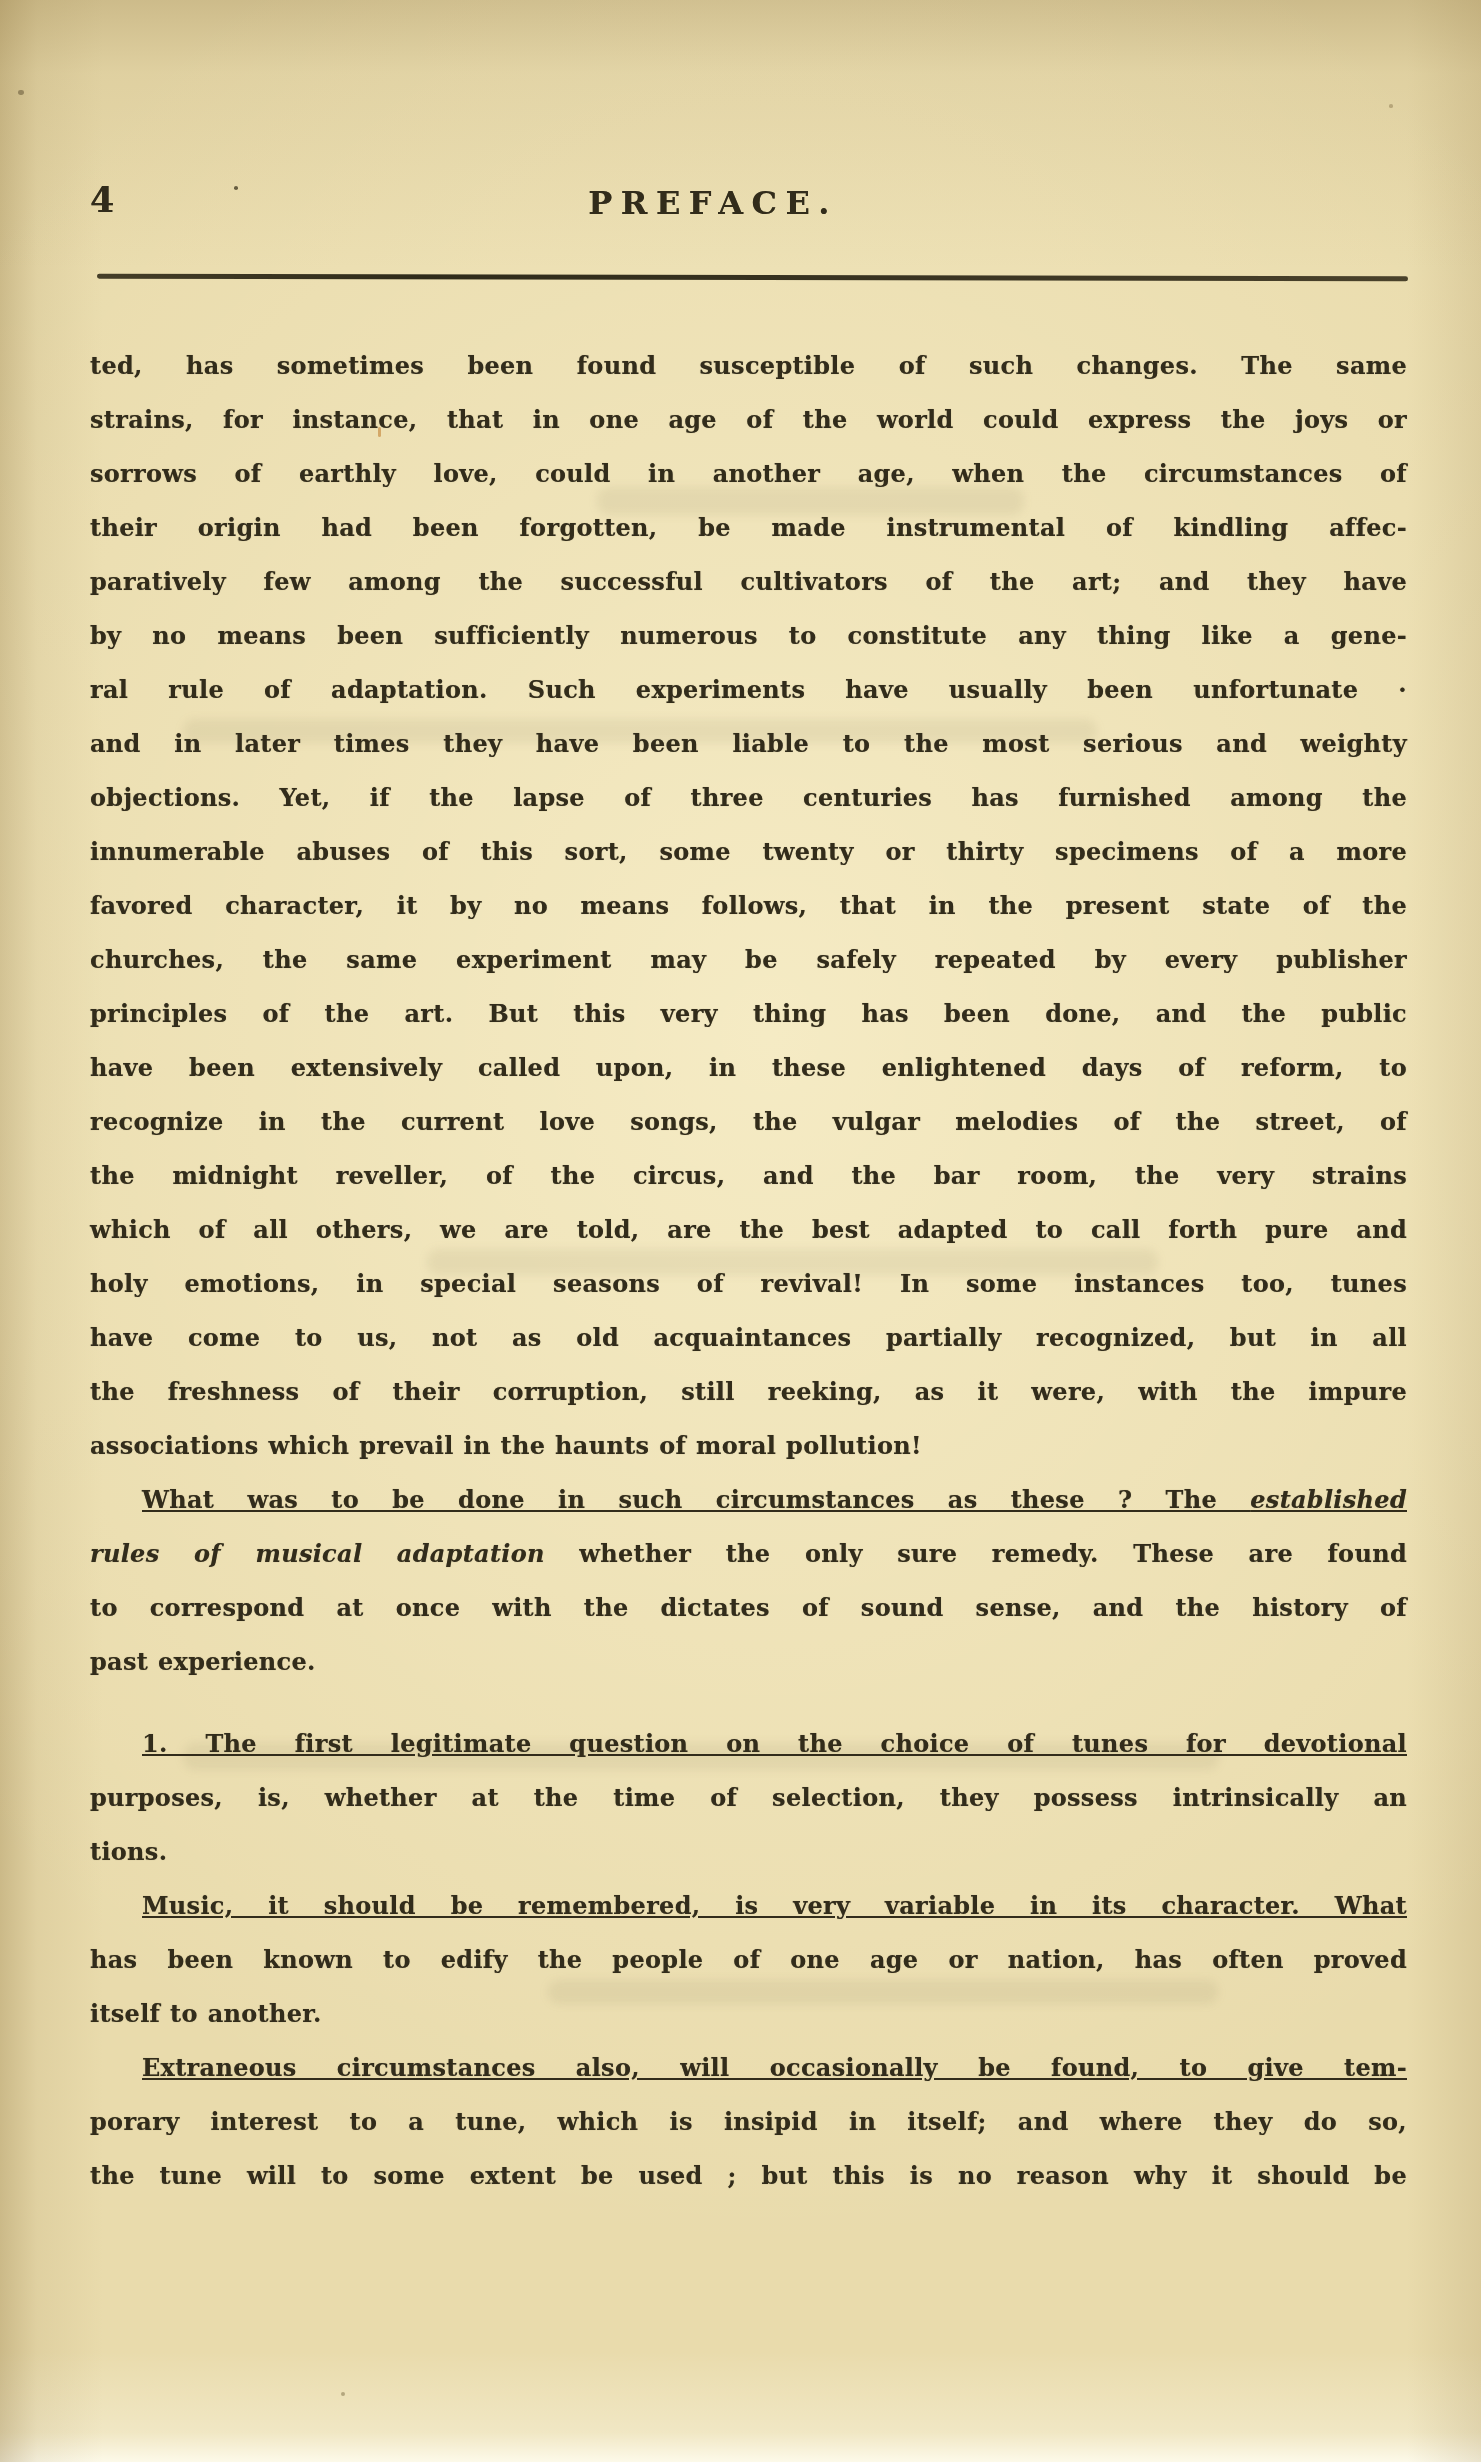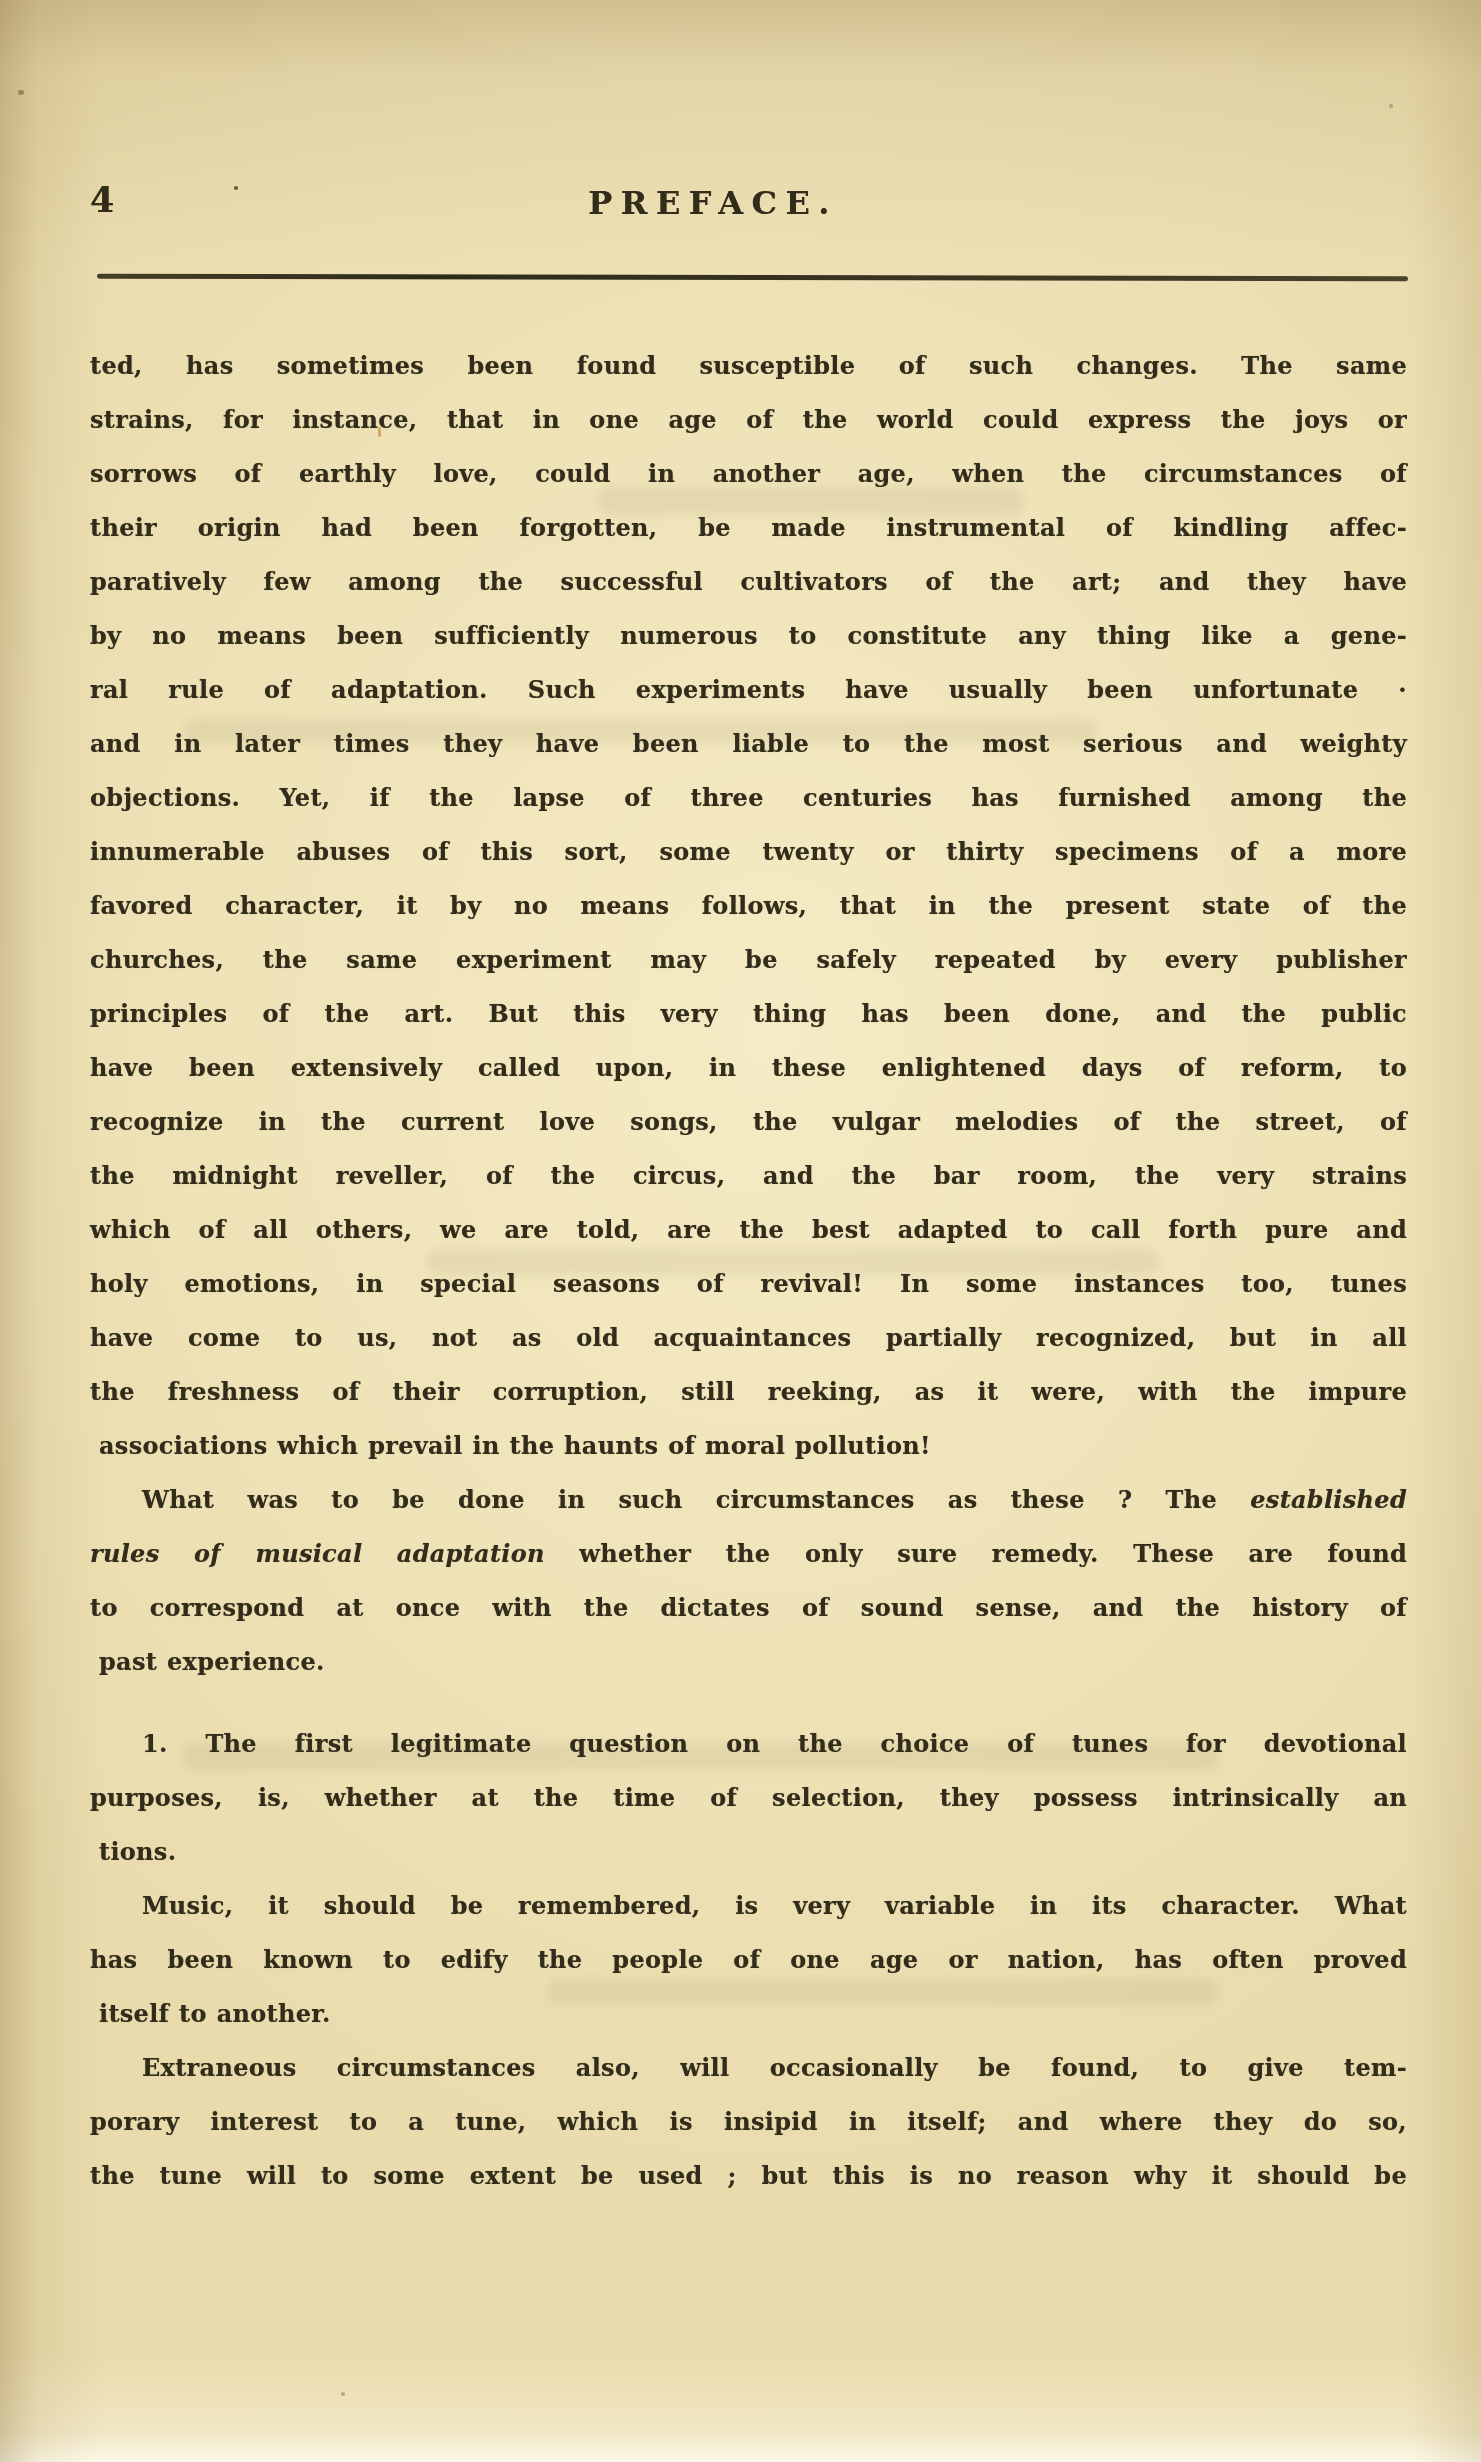--- a/index.html
+++ b/index.html
@@ -44,22 +44,22 @@
     position:absolute;left:90px;top:339px;width:1317px;
     color:var(--ink);
     font-size:24px;font-weight:bold;letter-spacing:0.3px;word-spacing:1.2px;
     text-shadow:0 0 0.7px rgba(49,43,26,0.5);
   }
   .line{
     height:54px;line-height:54px;
     text-align:justify;text-align-last:justify;text-justify:inter-word;
     white-space:nowrap;
   }
-  .line.nj{text-align-last:left;margin-left:9px;}
-  .line.ind{padding-left:52px;}
+  .line.nj{text-align-last:left;}
+  .line.ind{padding-left:52px;text-decoration:underline;}
   .line.gap{margin-top:28px;}
   .line i{font-style:italic;}
   
   .smudge{
     position:absolute;pointer-events:none;
     background:rgba(125,115,82,0.10);
     filter:blur(4.3px);border-radius:12.2px;
   }
   .speck{position:absolute;border-radius:50%;pointer-events:none;}
 </style>

